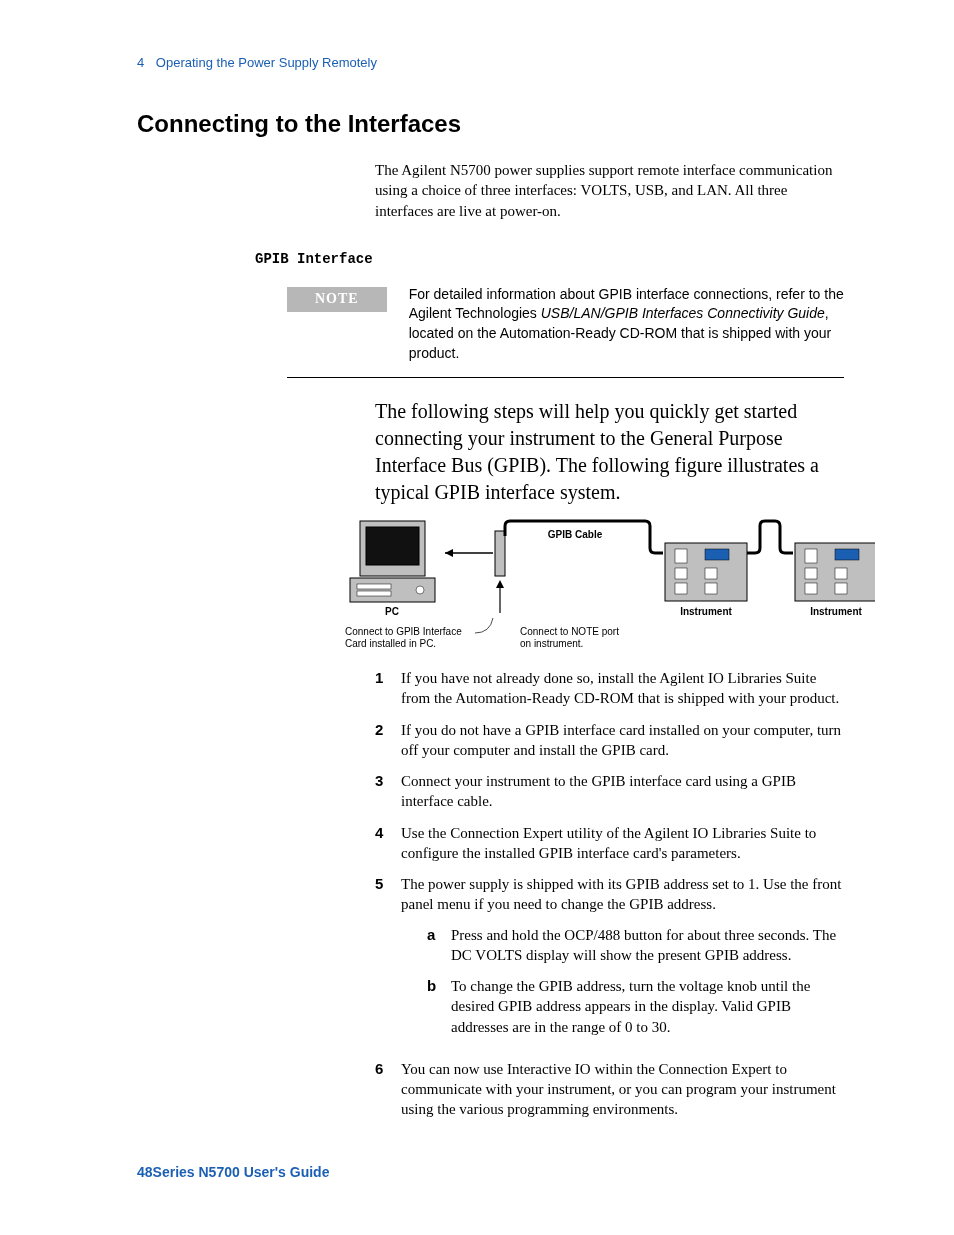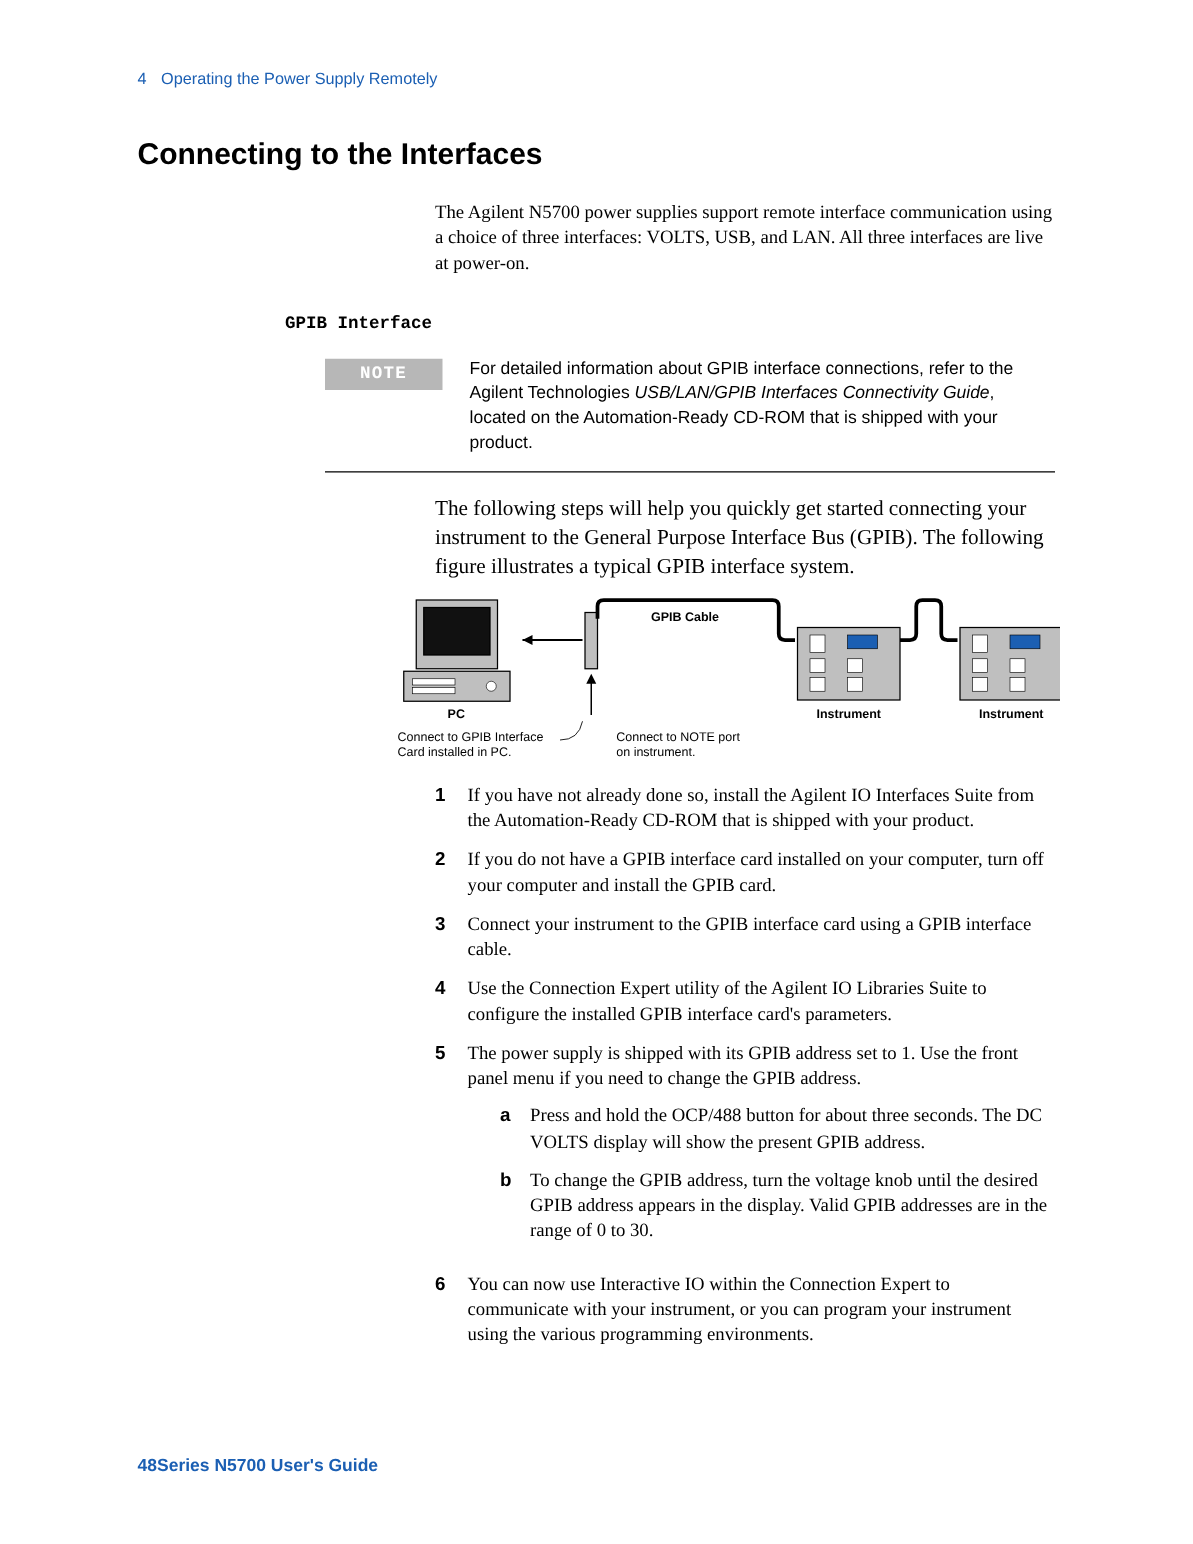--- a/index.html
+++ b/index.html
@@ -8,20 +8,21 @@
     background: #fff;
     font-family: Georgia, 'Times New Roman', serif;
     color: #000;
     width: 954px;
   }
   .page {
     padding: 55px 110px 80px 110px;
     box-sizing: border-box;
     position: relative;
     min-height: 1235px;
+    margin-left: 27px;
   }
   .running-head {
     color: #1b5fb3;
     font-family: Arial, Helvetica, sans-serif;
     font-size: 13px;
     margin-bottom: 40px;
   }
   .running-head .chnum {
     display: inline-block;
     margin-right: 8px;
@@ -49,38 +50,38 @@
     display: flex;
     align-items: flex-start;
     margin-left: 150px;
     border-bottom: 1px solid #000;
     padding-bottom: 14px;
     margin-bottom: 18px;
   }
   .note-label {
     background: #b7b7b7;
     color: #fff;
-    font-family: Liberation Mono, monospace;
+    font-family: Liberation Serif, serif;
     font-weight: bold;
     font-size: 14px;
     padding: 4px 28px 5px 28px;
     margin-right: 22px;
     margin-top: 2px;
     letter-spacing: 1px;
   }
   .note-body {
     font-family: Arial, Helvetica, sans-serif;
     font-size: 14px;
     line-height: 1.4;
     flex: 1;
   }
   .note-body .ital { font-style: italic; }
   .body-para {
     margin-left: 238px;
-    font-size: 17px;
+    font-size: 20px;
     line-height: 1.35;
     margin-bottom: 12px;
   }
   .figure {
     margin-left: 208px;
     margin-bottom: 10px;
   }
   .figure svg { display: block; }
   ol.steps {
     list-style: none;
@@ -209,21 +210,21 @@
 
       <foreignObject x="175" y="108" width="110" height="32">
         <div xmlns="http://www.w3.org/1999/xhtml" style="font-family:Arial;font-size:10px;line-height:1.2">Connect to NOTE port on instrument.</div>
       </foreignObject>
     </svg>
   </div>
 
   <ol class="steps">
     <li>
         <span class="num">1</span>
-        <span>If you have not already done so, install the Agilent IO Interfaces Suite from the Automation-Ready CD-ROM that is shipped with your product.</span>
+        <span>If you have not already done so, install the Agilent IO Libraries Suite from the Automation-Ready CD-ROM that is shipped with your product.</span>
       </li>
     <li>
         <span class="num">2</span>
         <span>If you do not have a GPIB interface card installed on your computer, turn off your computer and install the GPIB card.</span>
       </li>
     <li>
         <span class="num">3</span>
         <span>Connect your instrument to the GPIB interface card using a GPIB interface cable.</span>
       </li>
     <li>

